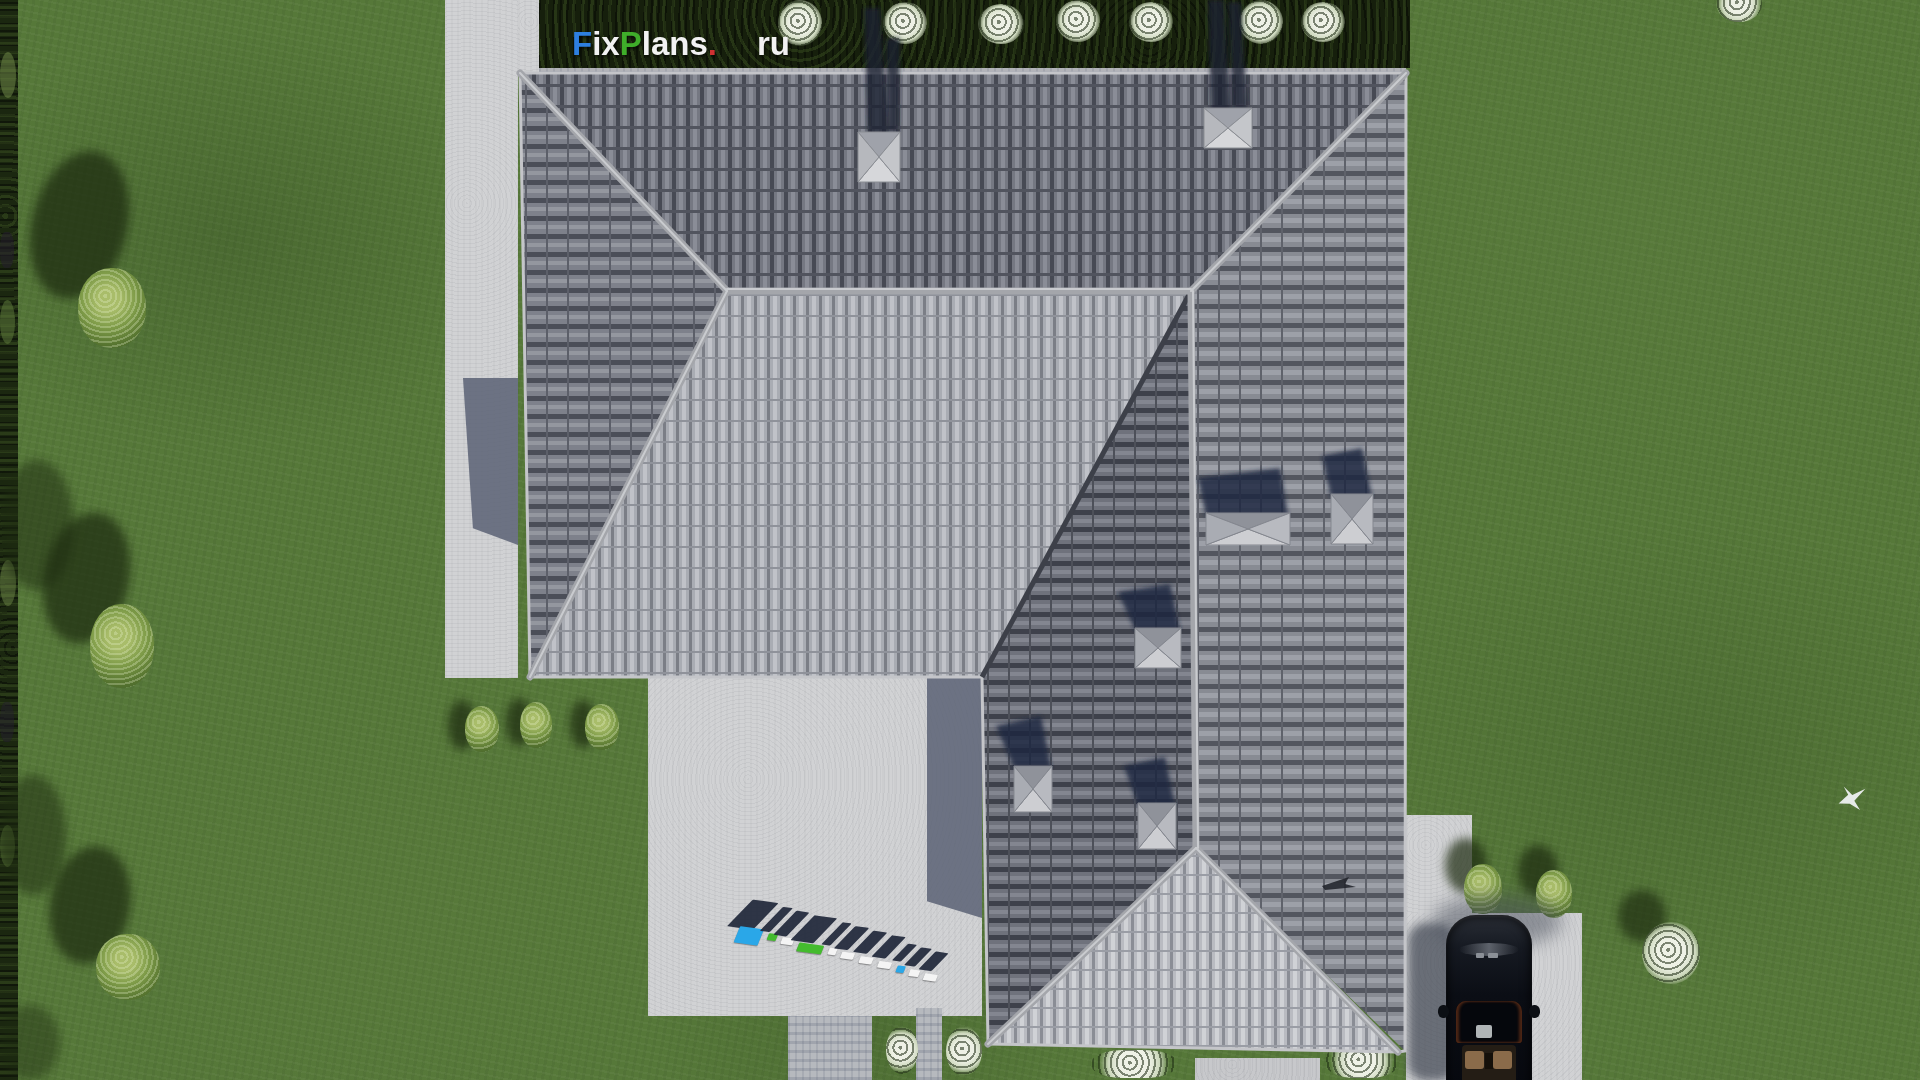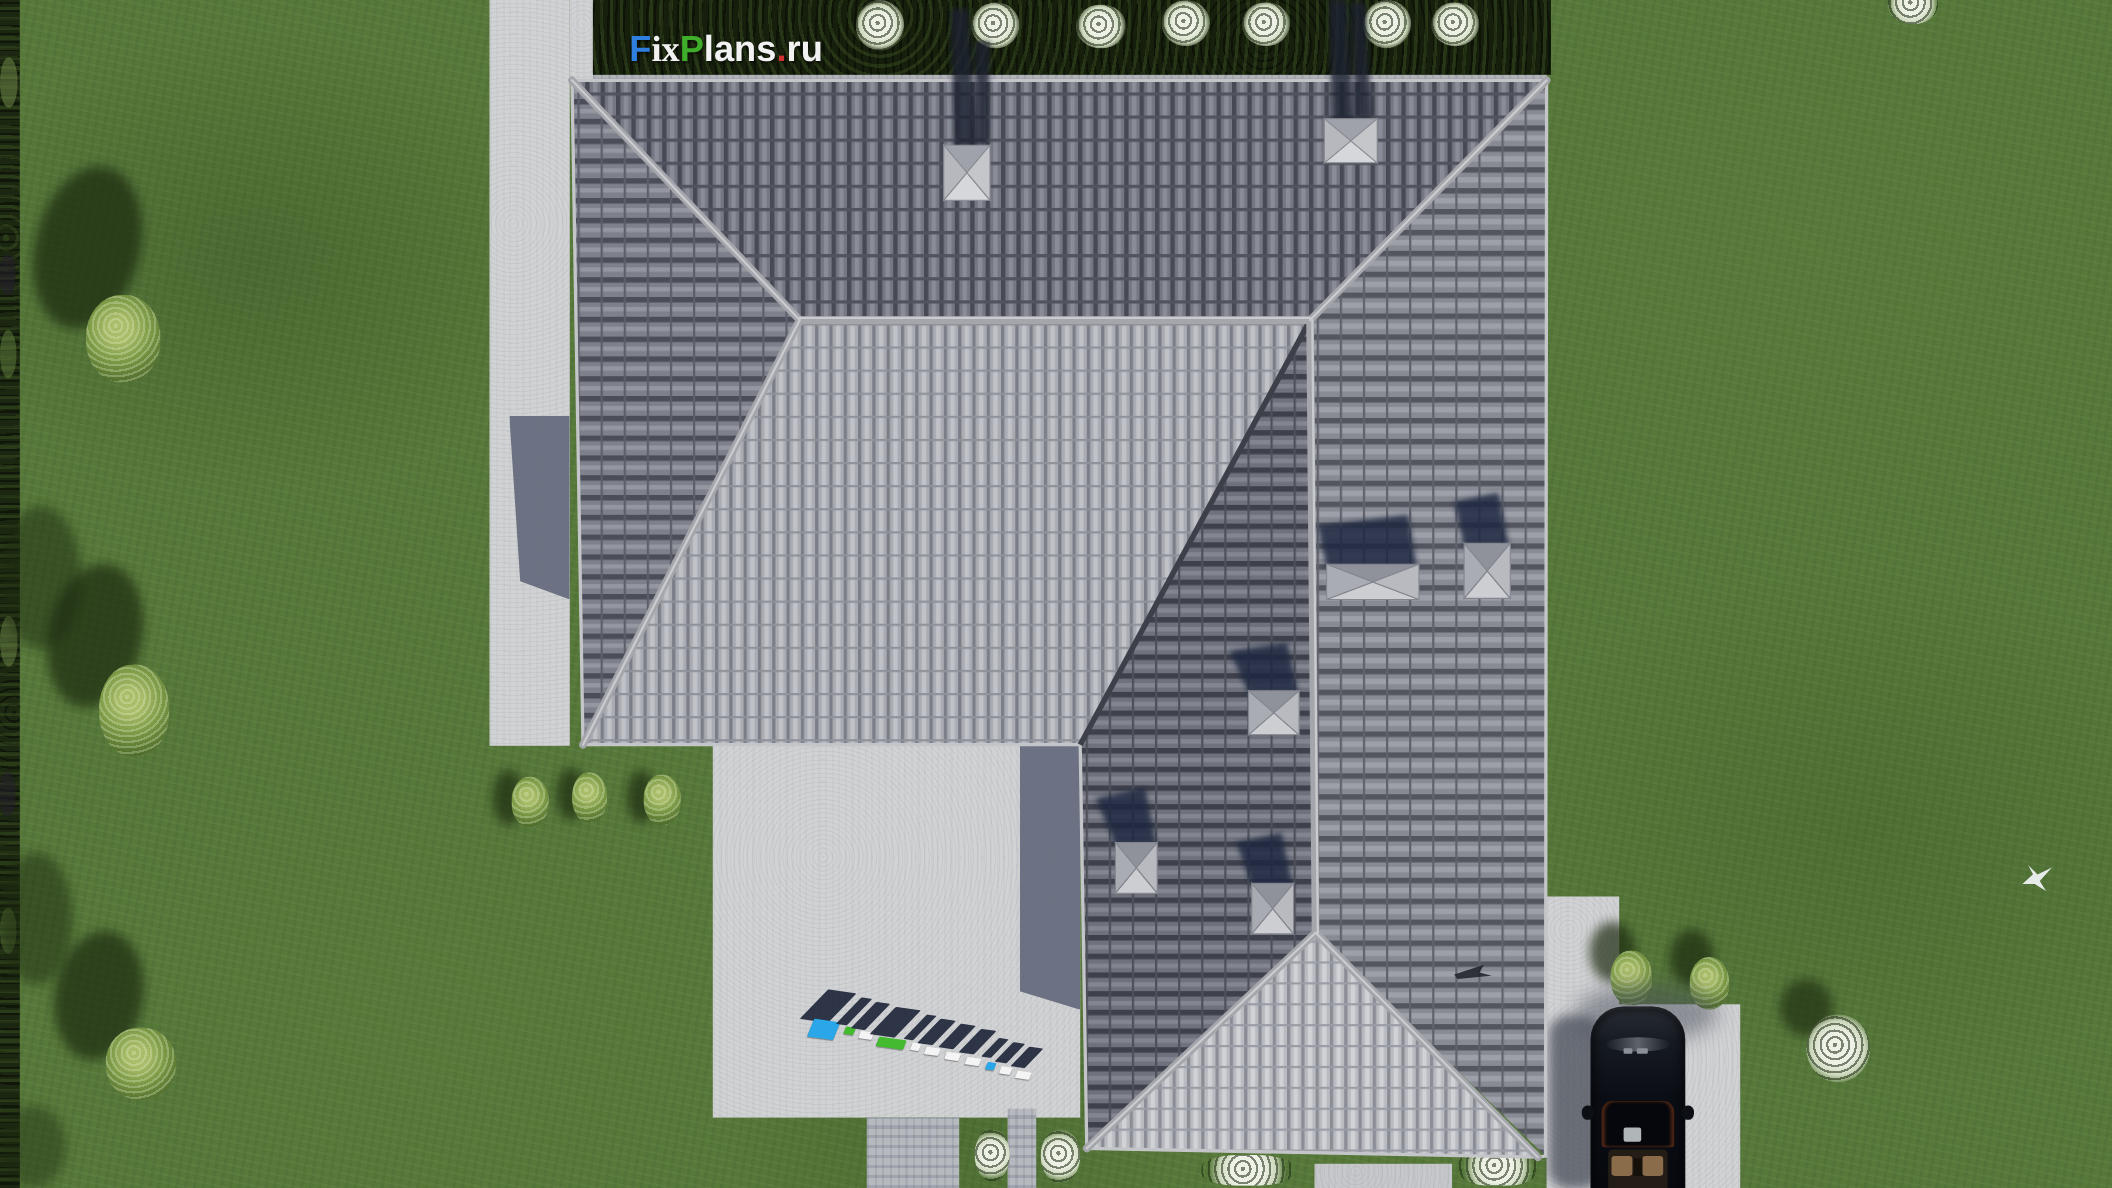--- a/index.html
+++ b/index.html
@@ -314,16 +314,16 @@
     <div class="gtp" style="left: 176px; top: 47px; width: 10px; height: 7px; background: rgb(244, 244, 244);"></div>
     <div class="gsh" style="left: 192px; top: 26px; width: 13px; height: 20px; background: rgb(32, 39, 58);"></div>
     <div class="gtp" style="left: 191px; top: 49px; width: 13px; height: 7px; background: rgb(244, 244, 244);"></div>
   </div>
 
   <svg class="abs" style="left:1836px;top:784px;" width="34" height="30" viewBox="0 0 34 30">
     <path d="M2,17 L13,10 L10,1 L17,11 L31,7 L18,17 L22,27 L13,19 Z" fill="#eef0f2" opacity=".95" transform="rotate(-10 17 15)"></path>
   </svg>
 
   <div id="wm" class="abs" style="left:572px;top:27px;">
-    <span style="color: rgb(46, 127, 224);">F</span><span style="color: rgb(242, 242, 242); font-family: Liberation Serif, serif;">ix</span><span style="color: rgb(63, 174, 42);">P</span><span style="color: rgb(242, 242, 242);">lans</span><span style="color: rgb(208, 49, 49);">.</span><span style="color: rgb(242, 242, 242);">ru</span>
+    <span style="color: rgb(46, 127, 224);">F</span><span style="color: rgb(242, 242, 242);">ix</span><span style="color: rgb(63, 174, 42);">P</span><span style="color: rgb(242, 242, 242);">lans</span><span style="color: rgb(208, 49, 49);">.</span><span style="color: rgb(242, 242, 242); margin-left: 40px;">ru</span>
   </div>
 
 </div>
 
 </body></html>

